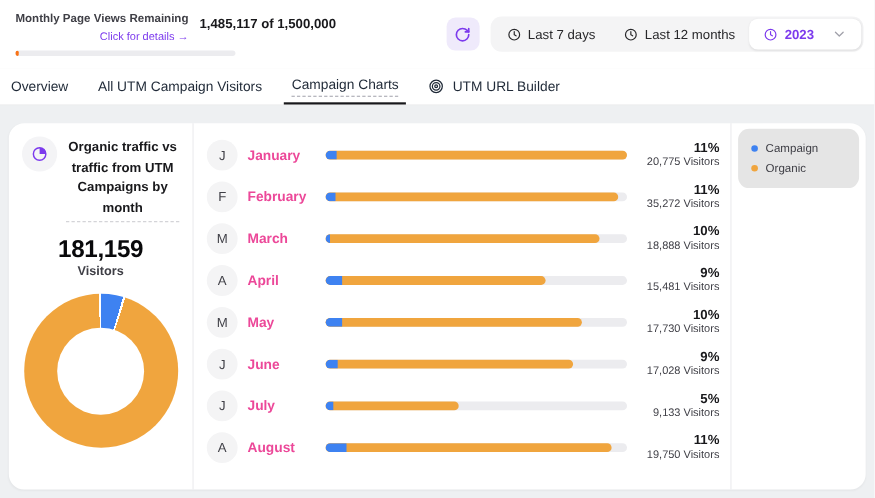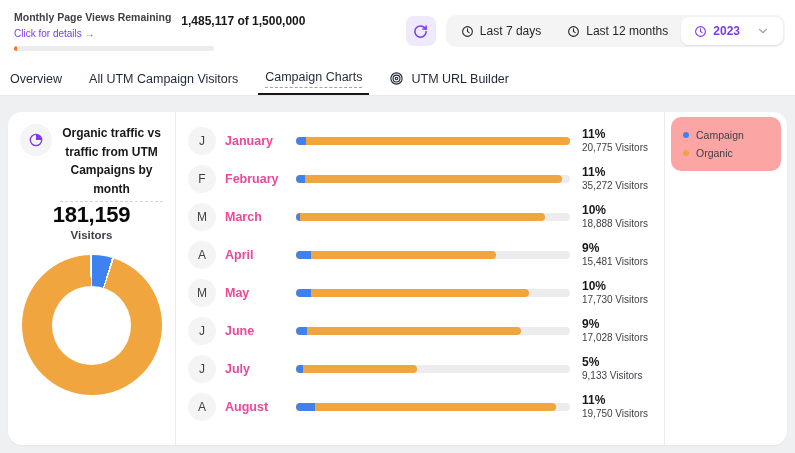--- a/index.html
+++ b/index.html
@@ -3,21 +3,21 @@
 <meta charset="utf-8">
 <style>
   * { margin:0; padding:0; box-sizing:border-box; }
   html,body { width:795px; height:453px; overflow:hidden; }
   body { font-family:"Liberation Sans", sans-serif; background:#EEF0F2; color:#18181B; }
 
   
   .topbar { height:62px; background:#fff; display:flex; align-items:center; padding:0 10px; }
   .page-title { font-size:24px; font-weight:800; letter-spacing:-0.3px; color:#09090B; width:158px; }
   .usage { width:202px; margin-left:4px; }
-  .usage-row { display:flex; gap:10px; align-items:flex-start; }
+  .usage-row { display:flex; gap:10px; align-items:flex-start;text-align:right; }
   .usage-label { font-size:10.5px; font-weight:600; color:#3F3F46; white-space:nowrap; }
   .usage-link { font-size:10px; color:#7C3AED; font-weight:400; text-decoration:none; display:inline-block; margin-top:2px; cursor:pointer; }
   .usage-value { font-size:12px; font-weight:700; color:#18181B; white-space:nowrap; margin-top:3px; }
   .usage-bar { margin-top:5px; height:5px; width:200px; background:#ECECEF; border-radius:3px; overflow:hidden; position:relative; }
   .usage-fill { height:100%; border-radius:3px; }
 
   .controls { margin-left:auto; display:flex; align-items:center; gap:10px; }
   .refresh-btn { width:30px; height:30px; border:none; border-radius:8px; background:#EFEAFB; color:#7C3AED; display:flex; align-items:center; justify-content:center; cursor:pointer; }
   .btn-group { display:flex; align-items:center; background:#F4F4F5; border-radius:10px; padding:2px; height:32px; }
   .btn-group .seg-btn { display:flex; align-items:center; gap:6px; border:none; background:transparent; font-family:inherit; font-size:12px; color:#27272A; padding:0 13px; height:28px; border-radius:8px; cursor:pointer; white-space:nowrap; }
@@ -34,40 +34,40 @@
 
   
   .main { padding:16px 8px 8px; }
   .card { background:#fff; border-radius:14px; height:333px; display:flex; box-shadow:0 1px 2px rgba(0,0,0,.04); }
 
   
   .summary { width:168px; border-right:1px solid #ECECEE; padding:12px 12px 0; flex-shrink:0; }
   .summary-head { display:flex; gap:8px; align-items:flex-start;justify-content:flex-end; }
   .summary-icon { width:32px; height:32px; border-radius:50%; background:#F4F4F6; display:flex; align-items:center; justify-content:center; flex-shrink:0; }
   .summary-title { font-size:12px; font-weight:600; color:#18181B; text-align:center; line-height:1.55; border-bottom:1px dashed #D4D4D8; padding-bottom:3px; }
-  .summary-total { text-align:center; font-size:22px; font-weight:800; color:#09090B; letter-spacing:-0.3px; }
+  .summary-total { margin-top:12px; text-align:center; font-size:22px; font-weight:800; color:#09090B; letter-spacing:-0.3px; }
   .summary-total-label { text-align:center; font-size:11.5px; font-weight:600; color:#3F3F46; margin-top:1px; }
   .donut { width:140px; height:140px; border-radius:50%; margin:14px auto 0; position:relative; }
   .donut::after { content:""; position:absolute; inset:22%; background:#fff; border-radius:50%; }
 
   
   .chart { flex:1; padding:10px 10px 0 12px; border-right:1px solid #ECECEE; display:flex; flex-direction:column; }
   .row { display:flex; align-items:center; height:38px; }
   .avatar { width:28px; height:28px; border-radius:50%; background:#F4F4F5; color:#3F3F46; font-size:12px; display:flex; align-items:center; justify-content:center; flex-shrink:0; }
   .month { width:80px; padding-left:9px; font-size:12.5px; font-weight:600; color:#ec4899; flex-shrink:0; }
   .track { flex:1; height:8px; background:#ECECEF; border-radius:4px; position:relative; margin-right:12px; }
   .bar-fill { position:absolute; left:0; top:0; height:100%; border-radius:4px; overflow:hidden; }
   .bar-blue { position:absolute; left:0; top:0; height:100%; border-radius:4px 0 0 4px; }
-  .stats { width:72px; flex-shrink:0; line-height:1.25; }
+  .stats { width:72px; text-align:right; flex-shrink:0; line-height:1.25; }
   .pct { font-size:12px; font-weight:700; color:#18181B; }
   .vis { font-size:10px; color:#3F3F46; white-space:nowrap; }
 
   
   .legend-col { width:122px; flex-shrink:0; padding:5px 6px; }
-  .legend { background:#fca5a5; border-radius:10px; padding:9px 12px; }
+  .legend { background:#e5e5e5; border-radius:10px; padding:9px 12px; }
   .legend-item { display:flex; align-items:center; gap:7px; font-size:10.5px; color:#3F3F46; padding:3px 0; cursor:pointer; }
   .dot { width:6px; height:6px; border-radius:50%; flex-shrink:0; }
 </style>
 </head>
 <body>
 
 <header class="topbar">
 
   <div class="usage">
     <div class="usage-row">

